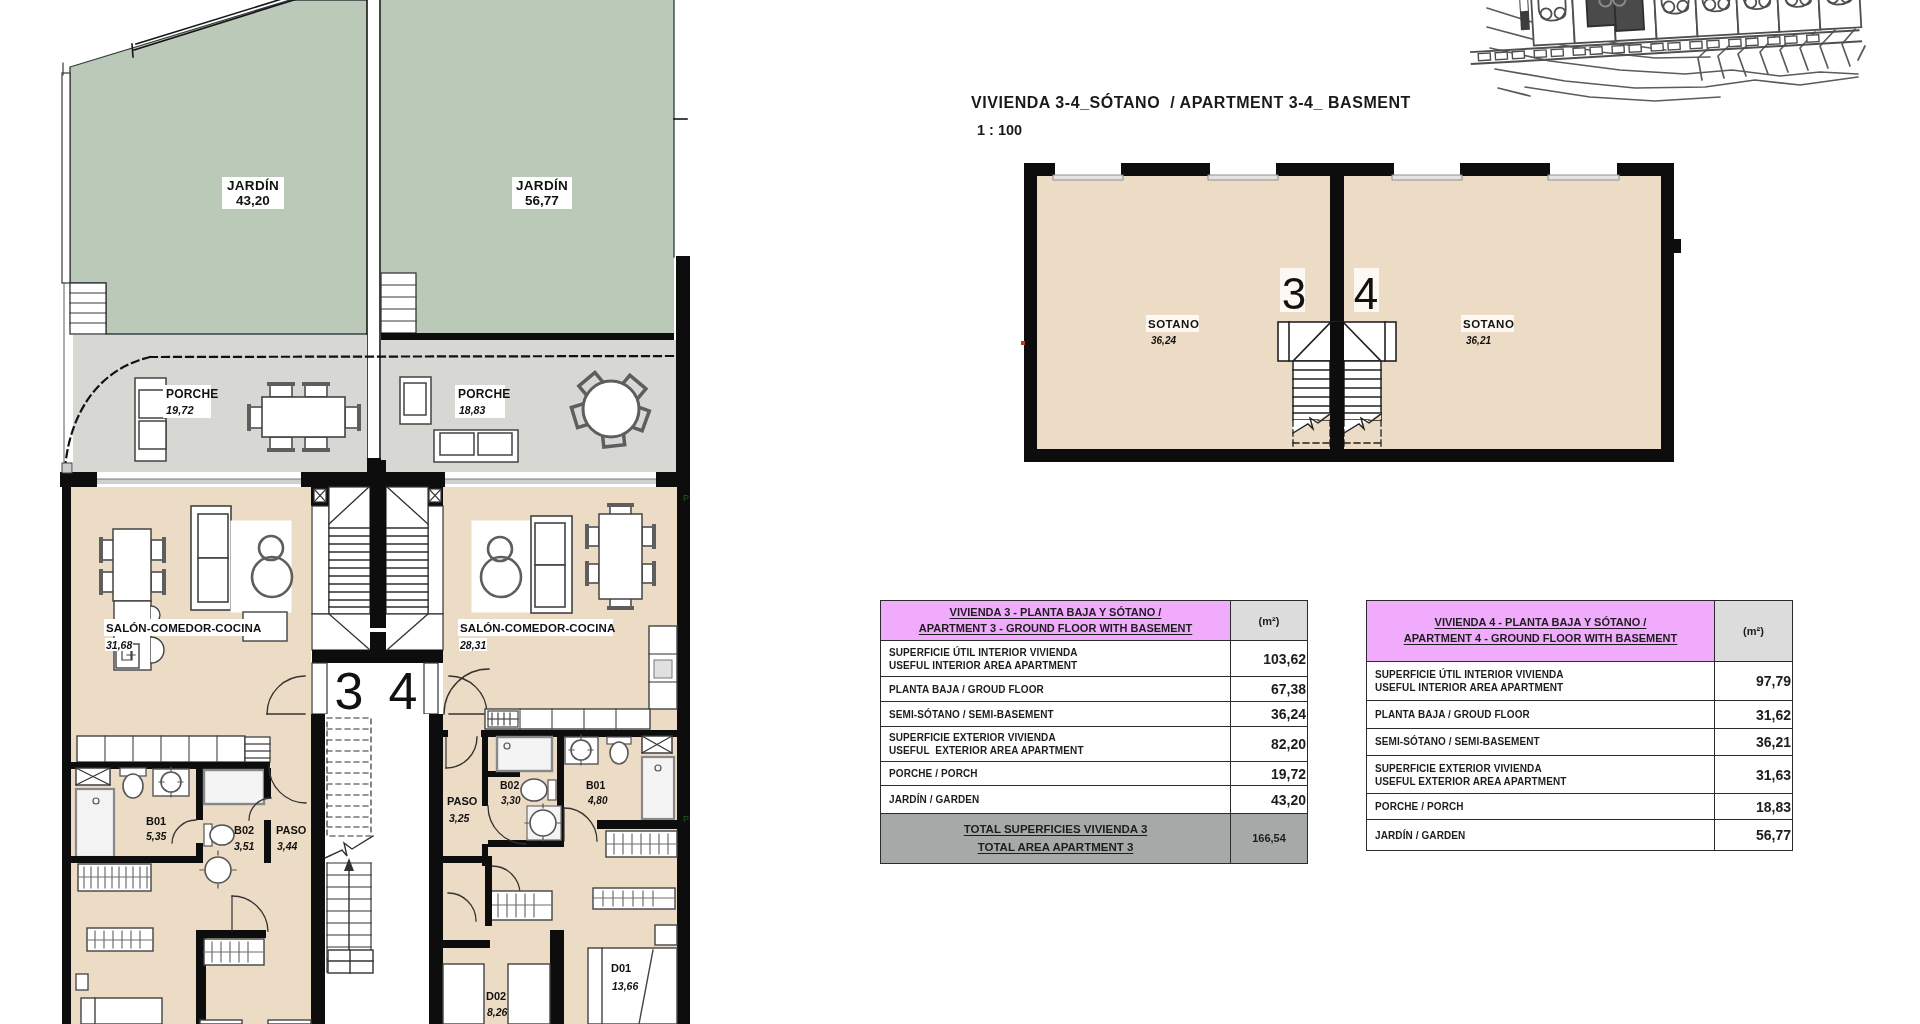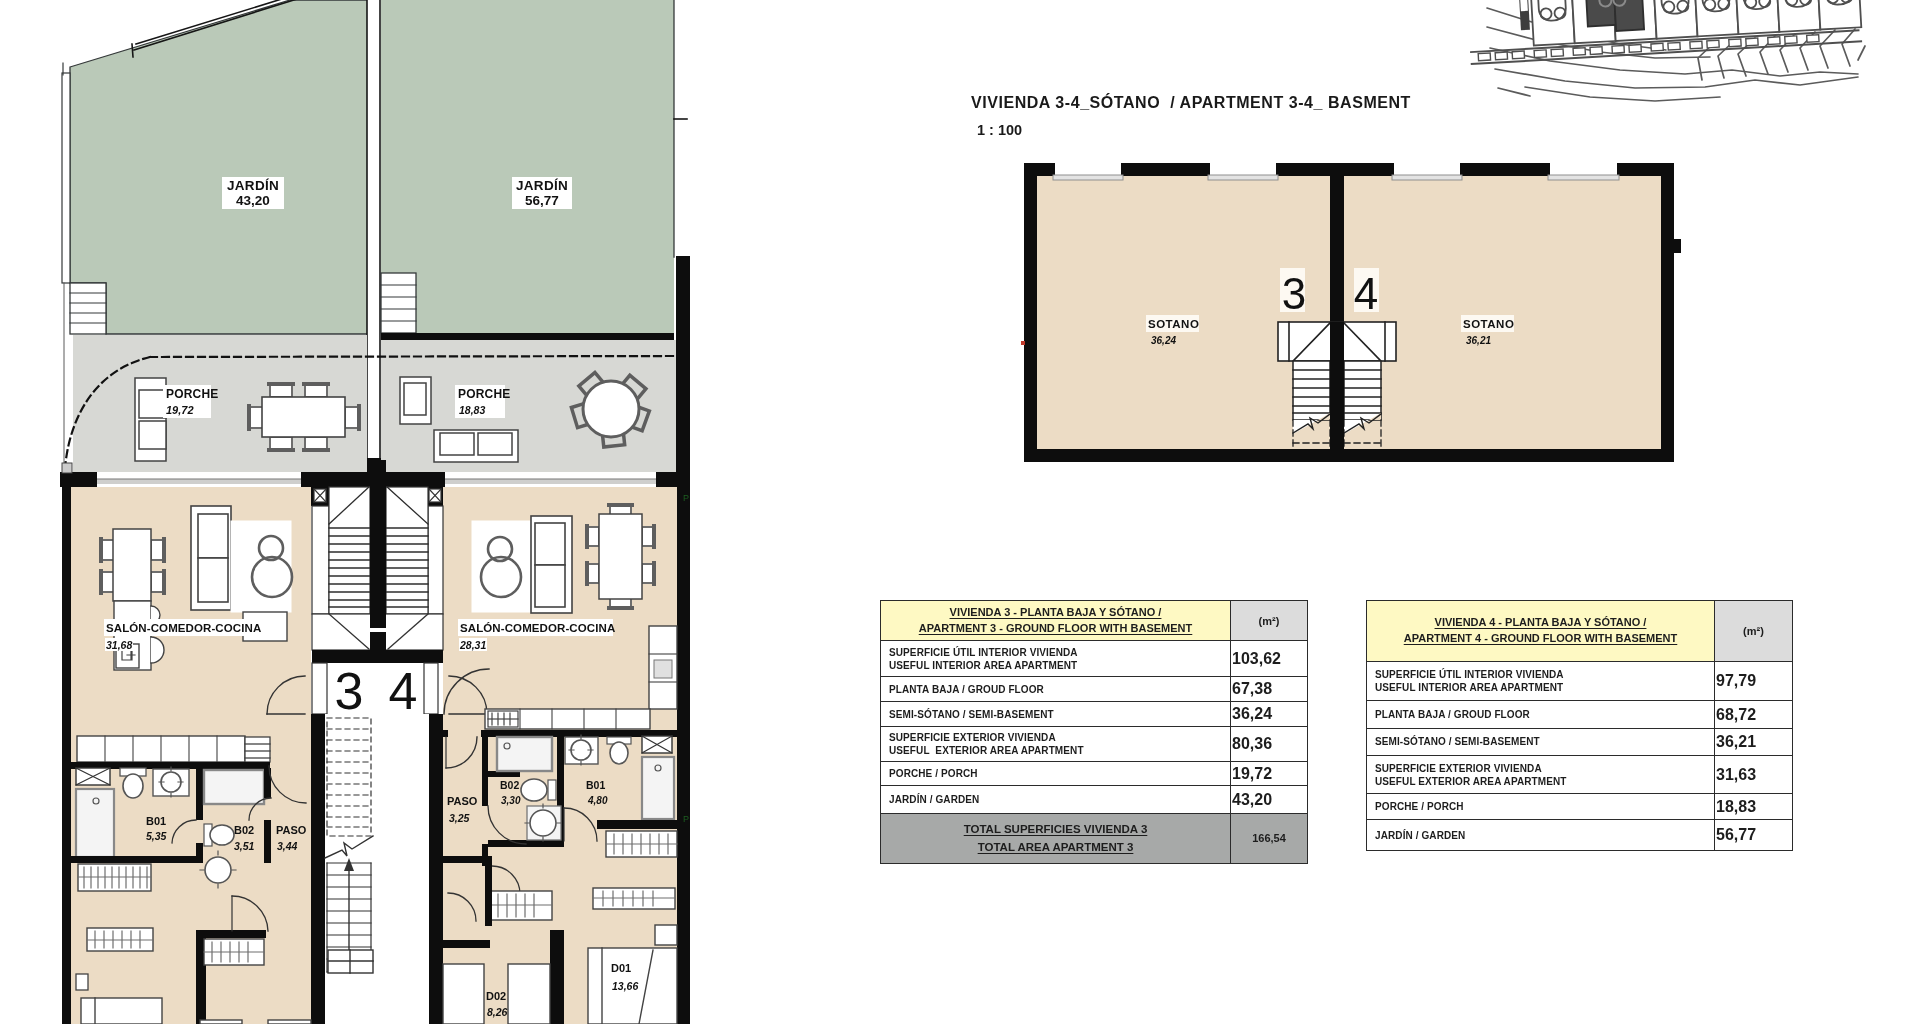--- a/index.html
+++ b/index.html
@@ -877,22 +877,22 @@
 <rect x="664" y="84" width="7" height="14" fill="#0d0d0d"></rect>
 
 <rect x="11" y="186" width="4" height="4" fill="#c0392b"></rect>
 </g>
 </svg>
 
 <style>
 .areatable{position:absolute;border-collapse:collapse;table-layout:fixed;color:#1d1d1d;}
 .areatable td{border:1.6px solid #2b2b2b;font-weight:bold;overflow:hidden;}
 .areatable .lbl{font-size:10px;line-height:1.3;padding:2px 6px 2px 8px;letter-spacing:0.1px;}
-.areatable .num{font-size:16px;text-align:left;}
-.areatable .hdr{background:#fef9c3;text-align:center;font-size:11px;line-height:1.45;}
+.areatable .num{font-size:14px;text-align:right;}
+.areatable .hdr{background:#f0abfc;text-align:center;font-size:11px;line-height:1.45;}
 .areatable .hdr u, .areatable .ftr u{text-underline-offset:2px;}
 .areatable .ftr{background:#a7a9a8;text-align:center;font-size:11.5px;line-height:1.5;}
 .areatable .m2{background:#dcdcdc;text-align:center;font-size:11px;}
 </style>
 
 <table class="areatable" style="left:880px;top:600px;width:427px;height:251px;">
 <colgroup>
         <col style="width:350px">
         <col style="width:77px">
       </colgroup>
@@ -908,21 +908,21 @@
 <tr style="height:25px">
           <td class="lbl">PLANTA BAJA / GROUD FLOOR</td>
           <td class="num">67,38</td>
         </tr>
 <tr style="height:25px">
           <td class="lbl">SEMI-SÓTANO / SEMI-BASEMENT</td>
           <td class="num">36,24</td>
         </tr>
 <tr style="height:35px">
           <td class="lbl">SUPERFICIE EXTERIOR VIVIENDA<br>USEFUL&nbsp; EXTERIOR AREA APARTMENT</td>
-          <td class="num">80,36</td>
+          <td class="num">82,20</td>
         </tr>
 <tr style="height:24px">
           <td class="lbl">PORCHE / PORCH</td>
           <td class="num">19,72</td>
         </tr>
 <tr style="height:28px">
           <td class="lbl">JARDÍN / GARDEN</td>
           <td class="num">43,20</td>
         </tr>
 <tr style="height:50px">
@@ -941,21 +941,21 @@
         <tr style="height:56px">
           <td class="hdr"><u>VIVIENDA 4 - PLANTA BAJA Y SÓTANO /<br>APARTMENT 4 - GROUND FLOOR WITH BASEMENT</u></td>
           <td class="m2">(m²)</td>
         </tr>
 <tr style="height:36px">
           <td class="lbl">SUPERFICIE ÚTIL INTERIOR VIVIENDA<br>USEFUL INTERIOR AREA APARTMENT</td>
           <td class="num">97,79</td>
         </tr>
 <tr style="height:25px">
           <td class="lbl">PLANTA BAJA / GROUD FLOOR</td>
-          <td class="num">68,72</td>
+          <td class="num">31,62</td>
         </tr>
 <tr style="height:25px">
           <td class="lbl">SEMI-SÓTANO / SEMI-BASEMENT</td>
           <td class="num">36,21</td>
         </tr>
 <tr style="height:35px">
           <td class="lbl">SUPERFICIE EXTERIOR VIVIENDA<br>USEFUL EXTERIOR AREA APARTMENT</td>
           <td class="num">31,63</td>
         </tr>
 <tr style="height:24px">

